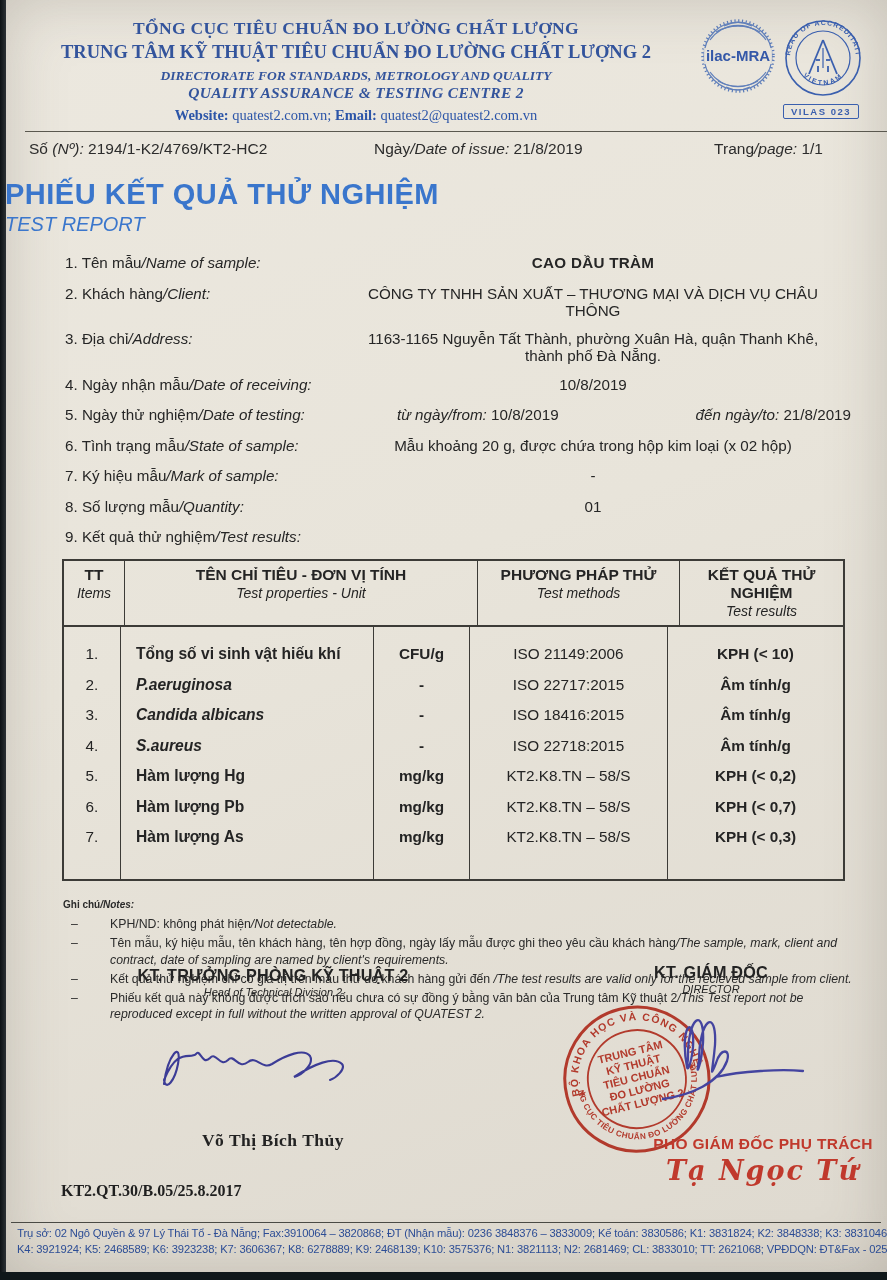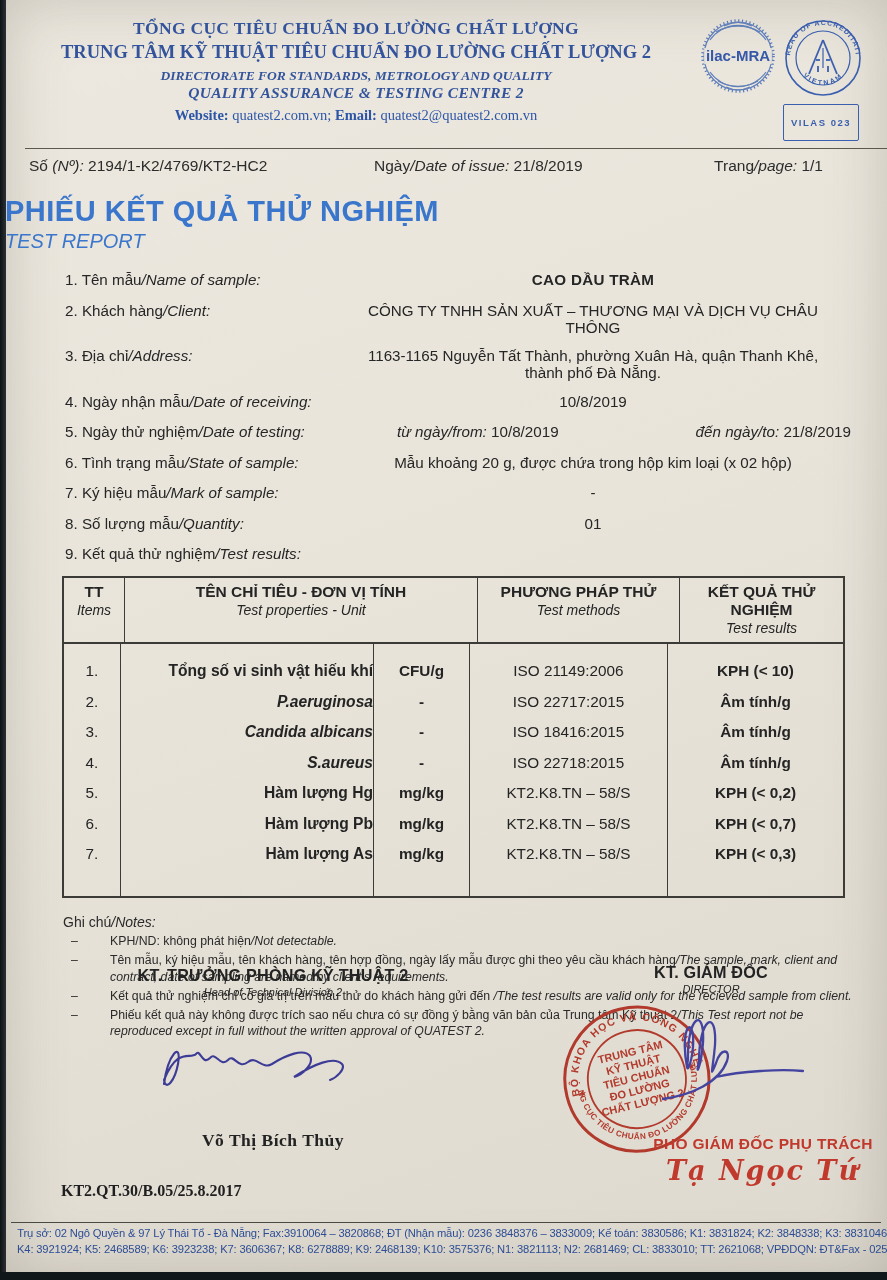--- a/index.html
+++ b/index.html
@@ -16,21 +16,21 @@
   .hdr-center{flex:1;text-align:center;color:#33549c;font-family:"Liberation Serif",serif;padding-top:8px;}
   .org1{font-size:17.5px;font-weight:600;letter-spacing:.3px;}
   .org2{font-size:18.5px;font-weight:bold;margin-top:3px;}
   .org3{font-size:13.5px;font-style:italic;font-weight:bold;margin-top:5px;}
   .org4{font-size:15.5px;font-style:italic;font-weight:bold;margin-top:0;letter-spacing:.3px;}
   .weblin{font-size:14.5px;margin-top:5px;color:#2c55a8;}
   .weblin b{font-weight:bold;}
   .hdr-left{width:142px;}
   .hdr-right{width:182px;display:flex;flex-direction:column;align-items:center;padding-top:8px;}
   .hdr-right .logorow{display:flex;align-items:flex-start;gap:6px;}
-  .vilas{margin-top:4px;margin-left:78px;border:1.6px solid #3a5fae;border-radius:2px;padding:12px 7px;
+  .vilas{margin-top:4px;margin-left:78px;border:1.6px solid #3a5fae;border-radius:2px;padding:1px 7px;
     color:#3a5fae;font-size:9.5px;font-weight:bold;letter-spacing:1.5px;}
 
   .hr1{border:0;border-top:1.6px solid #5a584f;margin:7px 0 0 20px;}
 
   
   .meta{display:flex;padding:8px 22px 0 24px;font-size:15.5px;color:#2c2c2c;}
   .meta .m-so{width:345px;}
   .meta .m-ngay{width:330px;}
   .meta .m-trang{flex:1;text-align:right;padding-right:42px;}
   .it{font-style:italic;}
@@ -51,37 +51,37 @@
   .row3 .lbl,.row3m{margin-bottom:0;}
 
   
   .tbl{margin:12px 42px 0 57px;border:2.2px solid #3c3b37;color:#242424;}
   .trh{display:flex;border-bottom:2px solid #3c3b37;text-align:center;}
   .trh>div{padding:5px 2px 6px;}
   .th1{font-size:15.5px;font-weight:bold;}
   .th2{font-size:14px;font-style:italic;margin-top:1px;font-weight:normal;}
   .c-tt{width:56px;flex:none;border-right:1.6px solid #3c3b37;}
   .c-nameunit{width:348px;flex:none;border-right:1.6px solid #3c3b37;}
-  .c-name{width:252px;flex:none;border-right:1.6px solid #3c3b37;text-align:right;}
+  .c-name{width:252px;flex:none;border-right:1.6px solid #3c3b37;}
   .c-unit{width:95px;flex:none;border-right:1.6px solid #3c3b37;}
   .c-method{width:197px;flex:none;border-right:1.6px solid #3c3b37;}
   .c-result{flex:1;}
   .trb{display:flex;height:252px;}
   .trb>div{padding-top:12px;}
   .ln{height:30.5px;line-height:30.5px;font-size:15.3px;white-space:nowrap;}
   .c-tt .ln{text-align:center;}
   .c-name .ln{padding-left:15px;font-weight:bold;font-size:15.6px;}
   .c-name .ln.sci{font-style:italic;}
   .c-unit .ln{text-align:center;font-weight:bold;}
   .c-method .ln{text-align:center;}
   .c-result .ln{text-align:center;font-weight:bold;}
 
   
   .notes{margin:16px 28px 0 58px;font-size:12.3px;color:#2a2a2a;line-height:16.5px;}
-  .notes .nh{font-weight:normal;font-size:14px;margin-bottom:2px;}
+  .notes .nh{font-weight:bold;font-size:10px;margin-bottom:2px;}
   .note{position:relative;padding-left:47px;margin-top:2.5px;}
   .note .dash{position:absolute;left:8px;top:0;}
   .note .en{font-style:italic;}
 
   
   .sig-left{position:absolute;left:58px;top:966px;width:420px;text-align:center;color:#232323;}
   .sig-right{position:absolute;left:538px;top:963px;width:336px;text-align:center;color:#232323;}
   .sg-t{font-size:16.2px;font-weight:bold;letter-spacing:.2px;}
   .sg-s{font-size:11px;font-style:italic;margin-top:1px;}
   .sig-left .handsign{margin:22px 0 0 -40px;}

